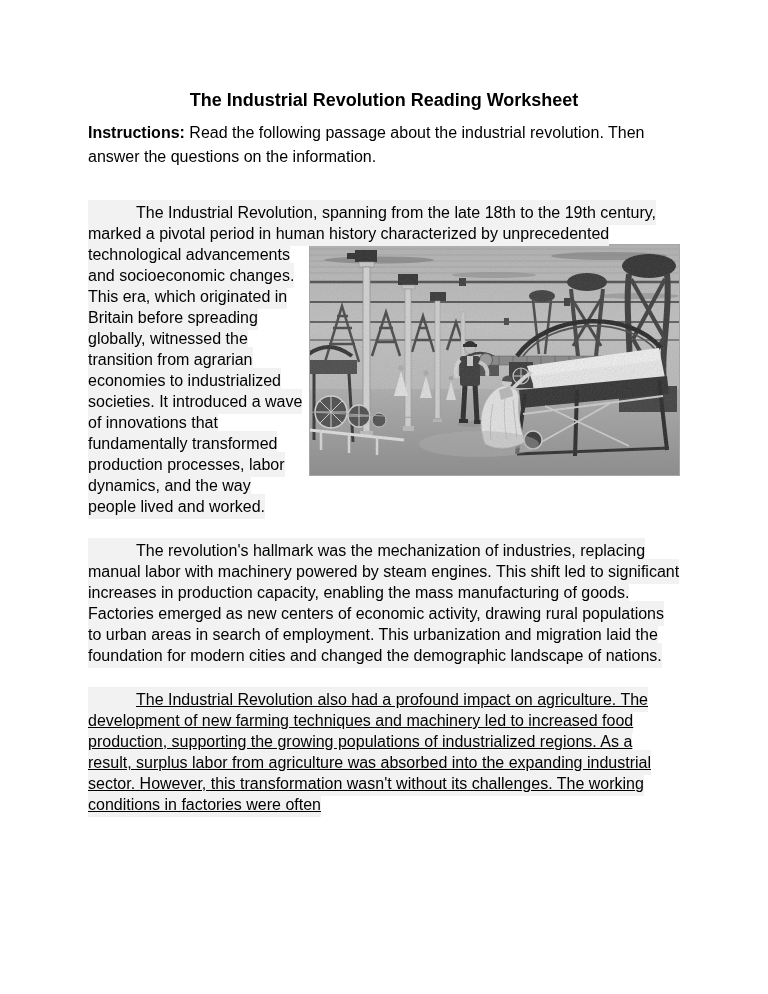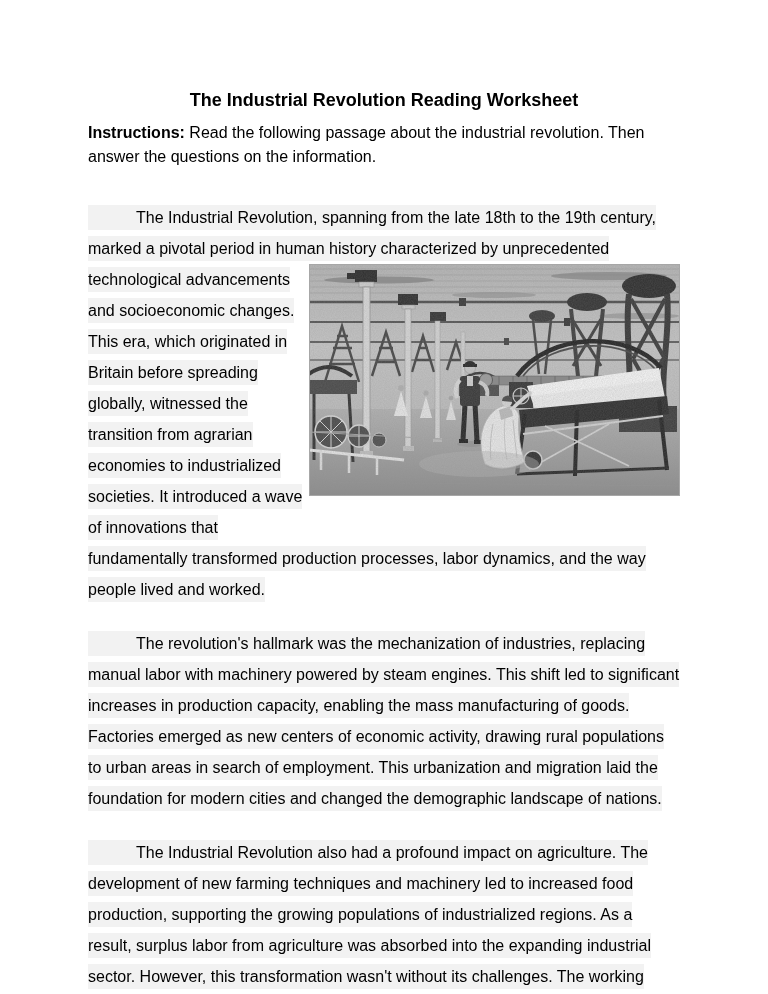--- a/index.html
+++ b/index.html
@@ -28,23 +28,23 @@
   .instructions {
     margin: 0 0 34px 0;
     max-width: 565px;
     font-size: 16px;
     line-height: 23.5px;
   }
   .instructions b { font-weight: bold; }
   .para {
     margin: 0 0 23px 0;
     font-size: 16px;
-    line-height: 31px;
-  }
-  .para:last-child { margin-bottom: 0; }
+    line-height: 21px;
+  }
+  .para:last-child { margin-bottom: 0; text-decoration: underline; }
   
   .hl {
     background: #f2f2f2;
     padding: 4px 0;
     -webkit-box-decoration-break: clone;
     box-decoration-break: clone;
   }
   .indent {
     display: inline-block;
     width: 48px;

